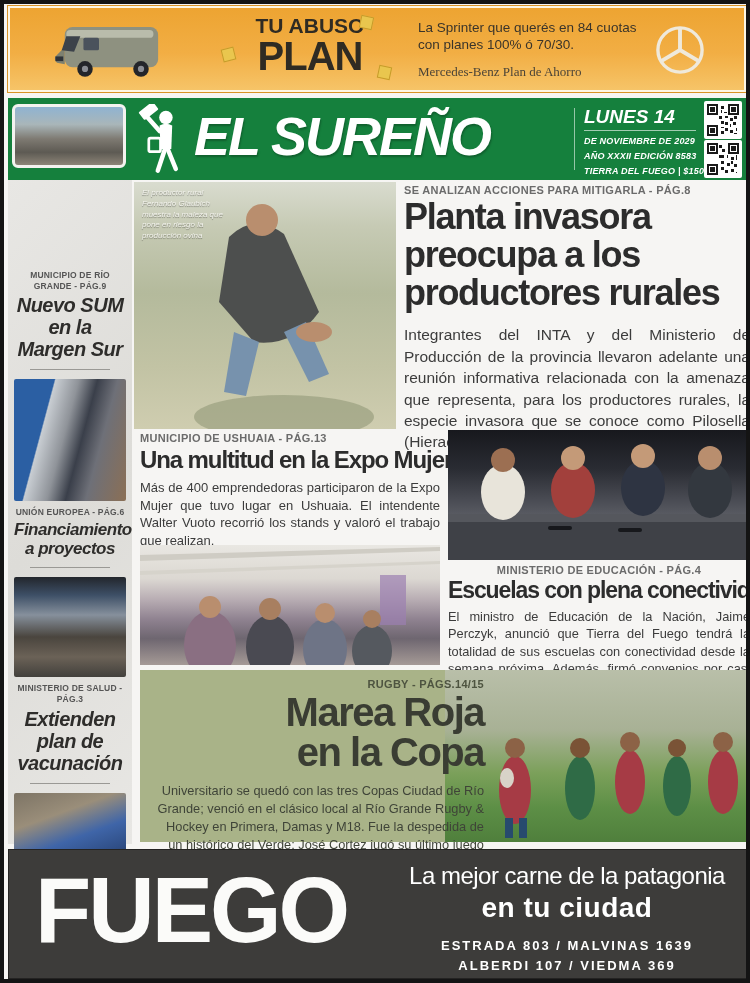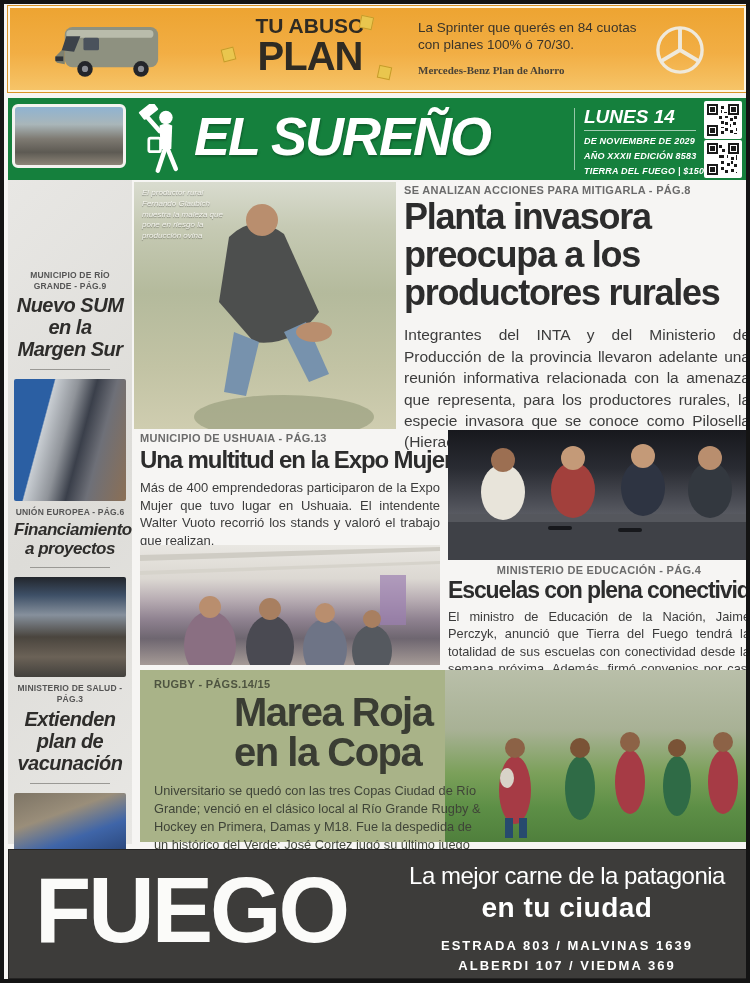--- a/index.html
+++ b/index.html
@@ -15,21 +15,21 @@
     position:absolute; left:4px; top:2px; width:738px; height:86px;
     background:linear-gradient(180deg,#eda432 0%, #f2ae44 55%, #f6c468 100%);
     border:2px solid #fdf6e4; outline:1px solid #d89226;
   }
   .van { position:absolute; left:28px; top:8px; width:150px; height:70px; }
   .ad-title { position:absolute; left:225px; top:6px; width:150px; text-align:center; color:#2f2b23; }
   .ad-title .l1 { font-size:21px; font-weight:800; letter-spacing:0; }
   .ad-title .l2 { font-size:40px; font-weight:800; letter-spacing:-1px; line-height:0.9; }
   .ad-box { position:absolute; width:13px; height:13px; background:#e9c64e; border:1px solid #c79a2a; transform:rotate(12deg); }
   .ad-copy { position:absolute; left:408px; top:12px; width:230px; color:#3a342a; font-size:13.5px; line-height:1.25; }
-  .ad-brand { position:absolute; left:408px; top:56px; width:230px; color:#4a4337; font-size:11px; font-family:"Liberation Serif", serif; font-weight:bold; }
+  .ad-brand { position:absolute; left:408px; top:56px; width:230px; color:#4a4337; font-size:13px; font-family:"Liberation Serif", serif; font-weight:normal; }
   .mb-logo { position:absolute; right:38px; top:16px; width:52px; height:52px; }
 
   
   .masthead {
     position:absolute; left:4px; top:94px; width:742px; height:82px;
     background:#15803d;
     font-style:italic;
   }
   .paperboy { position:absolute; left:128px; top:6px; width:58px; height:72px; }
   .mast-title {
@@ -105,21 +105,21 @@
 
   
   .rugby {
     position:absolute; left:136px; top:666px; width:610px; height:172px;
     background:#a9b388;
   }
   .rugby-photo {
     position:absolute; right:0; top:0; width:305px; height:172px;
     background:linear-gradient(180deg,#b9bfa9 0%, #a8b195 35%, #7ba05a 60%, #5d8f46 80%, #4f7f3c 100%);
   }
-  .rugby-text { position:absolute; left:14px; top:8px; width:330px; }
+  .rugby-text { position:absolute; left:14px; top:8px; width:330px; text-align:right; }
   .rugby-text .kicker { color:#4e5440; }
   .rugby-head { margin:2px 0 10px; color:#3a3d33; font-size:40px; font-weight:700; letter-spacing:-1.5px; line-height:1.0; margin-left:auto; max-width:250px; }
   .rugby-body { color:#3f4438; font-size:12.8px; line-height:1.4; }
 
   
   .bottom-ad {
     position:absolute; left:4px; top:845px; width:742px; height:130px;
     background:#3d3c3a; border:1px solid #242322;
   }
   .trelew {

